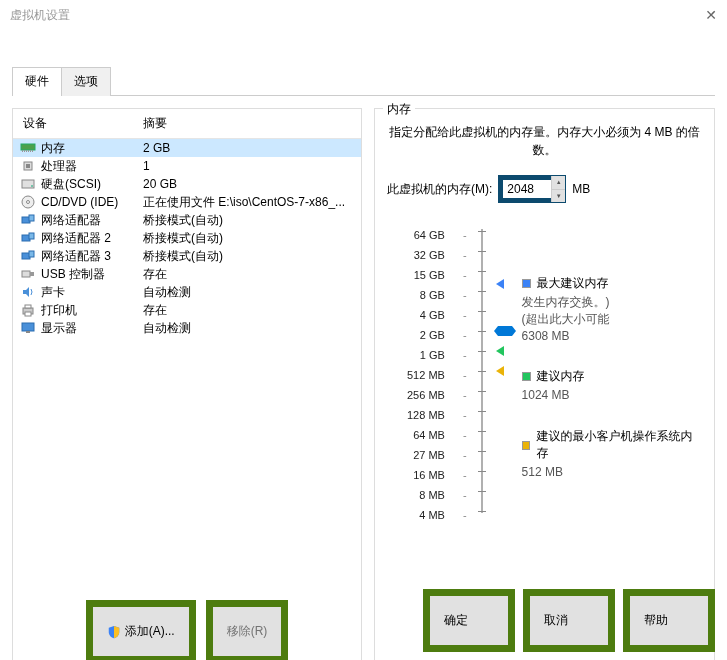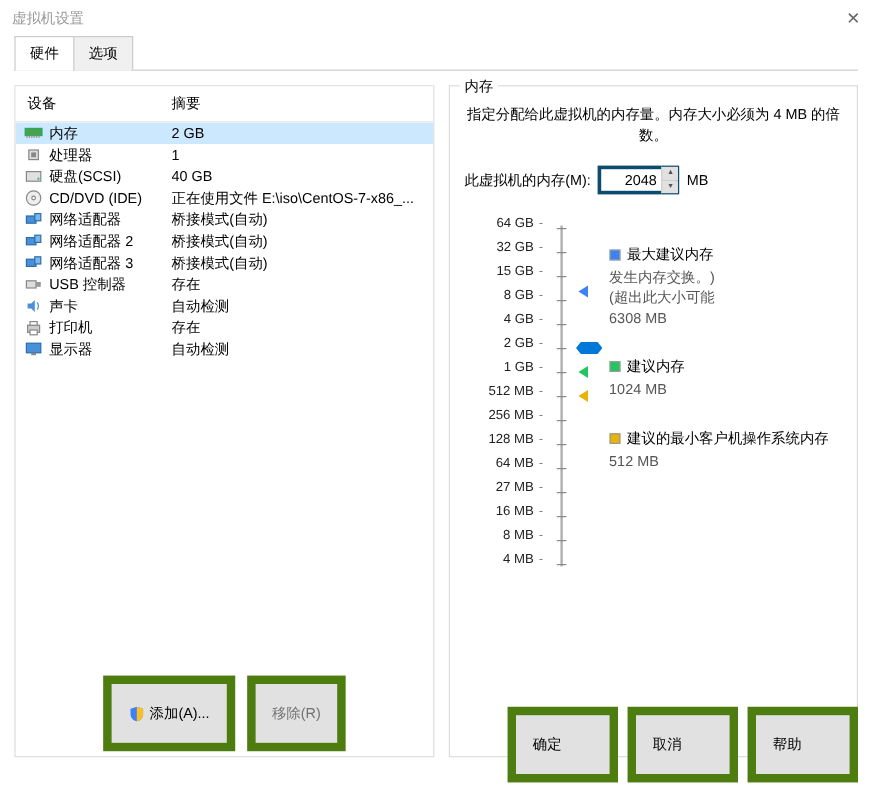--- a/index.html
+++ b/index.html
@@ -1,21 +1,21 @@
 <!DOCTYPE html>
 <html><head>
 <meta charset="utf-8">
 <style>
 * { box-sizing: border-box; margin: 0; padding: 0; }
 body { font-family: "Microsoft YaHei", "Segoe UI", Tahoma, sans-serif; font-size: 12px; color: #000; background: #fff; width: 727px; height: 660px; overflow: hidden; }
 .titlebar { height: 30px; display: flex; align-items: center; justify-content: space-between; padding: 0 10px; background: #fff; }
 .titlebar-title { color: #999; font-size: 12px; }
 .close-x { color: #666; font-size: 14px; cursor: default; }
 .tabs { display: flex; padding: 0 12px; }
-.tab { padding: 5px 12px 6px; border: 1px solid #ccc; border-bottom: none; background: #fff; margin-right: -1px; cursor: default; font-size: 12px; }
+.tab { padding: 5px 12px 6px; border: 1px solid #ccc; border-bottom: none; background: #fff; margin-right: -1px; cursor: default; font-size: 12px; margin-top: 37px; }
 .tab.active { position: relative; z-index: 2; background: #fff; }
 .tab.inactive { background: #f0f0f0; border-top: 1px solid #ccc; }
 .tabline { border-top: 1px solid #ccc; margin: 0 12px; margin-top: -1px; }
 .content { display: flex; padding: 12px; gap: 12px; }
 .left-panel { flex: 0 0 350px; border: 1px solid #ddd; height: 560px; display: flex; flex-direction: column; }
 .hw-header { display: flex; background: #fff; border-bottom: 1px solid #e5e5e5; padding: 6px 0; }
 .hw-header .col-dev { width: 130px; padding-left: 10px; }
 .hw-header .col-sum { flex: 1; }
 .hw-list { flex: 1; overflow-y: auto; }
 .hw-row { display: flex; align-items: center; height: 18px; padding: 1px 0; }
@@ -25,28 +25,28 @@
 .hw-sum { flex: 1; white-space: nowrap; overflow: hidden; text-overflow: ellipsis; padding-right: 6px; }
 .left-buttons { display: flex; justify-content: center; gap: 10px; padding: 10px 0 4px; }
 .btn { padding: 16px 14px; border: 7px solid #4d7c0f; background: #e1e1e1; cursor: default; font-size: 12px; font-family: inherit; }
 .btn.with-shield { display: inline-flex; align-items: center; gap: 4px; }
 .btn.disabled { color: #737373; }
 .right-panel { flex: 1; }
 .fieldset { border: 1px solid #ddd; padding: 10px 12px 12px; height: 560px; position: relative; }
 .fieldset-legend { position: absolute; top: -8px; left: 8px; background: #fff; padding: 0 4px; font-size: 12px; }
 .desc { margin: 4px 0 16px; line-height: 1.5; text-align: center; }
 .mem-input-row { display: flex; align-items: center; gap: 6px; margin-bottom: 18px; }
-.mem-input { width: 68px; text-align: right; padding: 2px 16px 2px 4px; border: 3px solid #0c4a6e; font-family: inherit; font-size: 12px; }
+.mem-input { width: 68px; padding: 2px 16px 2px 4px; border: 5px solid #0c4a6e; font-family: inherit; font-size: 12px; }
 .spinner-wrap { position: relative; display: inline-block; }
 .spinner-btns { position: absolute; right: 1px; top: 1px; bottom: 1px; width: 14px; display: flex; flex-direction: column; }
 .spinner-btns div { flex: 1; background: #e1e1e1; border-left: 1px solid #ccc; display: flex; align-items: center; justify-content: center; font-size: 6px; color: #555; }
 .spinner-btns div:first-child { border-bottom: 1px solid #ccc; }
 .mem-slider-area { display: flex; padding-left: 20px; }
 .ticks-col { display: flex; flex-direction: column; align-items: flex-end; }
-.tick-row { height: 20px; display: flex; align-items: flex-start; font-size: 11px; color: #222; gap: 4px; }
+.tick-row { height: 20px; display: flex; align-items: flex-end; font-size: 11px; color: #222; gap: 18px; }
 .slider-col { width: 26px; position: relative; margin-left: 3px; }
 .slider-track { position: absolute; left: 11px; top: 8px; bottom: 8px; width: 2px; background: #b0b0b0; }
 .tick-mark { position: absolute; left: 8px; width: 8px; height: 1px; background: #888; }
 .marker-col { width: 18px; position: relative; }
 .triangle { position: absolute; width: 0; height: 0; border-top: 5px solid transparent; border-bottom: 5px solid transparent; }
 .legend-col { flex: 1; padding-left: 8px; }
 .legend-block { margin-bottom: 14px; font-size: 12px; margin-top: 24px; }
 .legend-title { display: flex; align-items: center; gap: 6px; margin-bottom: 2px; }
 .legend-sq { width: 9px; height: 9px; border: 1px solid #999; }
 .legend-sub { color: #555; padding-left: 0; line-height: 1.4; }
@@ -101,21 +101,21 @@
           <span class="hw-sum">1</span>
         </div>
         <div class="hw-row">
           <span class="hw-icon">
             <svg width="16" height="14" viewBox="0 0 16 14">
               <rect x="2" y="3" width="12" height="8" fill="#e0e0e0" stroke="#888"></rect>
               <circle cx="12" cy="9" r="1" fill="#5b9"></circle>
             </svg>
           </span>
           <span class="hw-dev">硬盘(SCSI)</span>
-          <span class="hw-sum">40 GB</span>
+          <span class="hw-sum">20 GB</span>
         </div>
         <div class="hw-row">
           <span class="hw-icon">
             <svg width="16" height="16" viewBox="0 0 16 16">
               <circle cx="8" cy="8" r="6" fill="#eee" stroke="#888"></circle>
               <circle cx="8" cy="8" r="1.5" fill="#fff" stroke="#888"></circle>
             </svg>
           </span>
           <span class="hw-dev">CD/DVD (IDE)</span>
           <span class="hw-sum">正在使用文件 E:\iso\CentOS-7-x86_...</span>
@@ -308,21 +308,21 @@
             <div class="triangle" style="top: 58px; left: 0px; border-right: 8px solid rgb(59, 130, 246);"></div>
             <div class="triangle" style="top: 125px; left: 0px; border-right: 8px solid rgb(34, 197, 94);"></div>
             <div class="triangle" style="top: 145px; left: 0px; border-right: 8px solid rgb(234, 179, 8);"></div>
             <div style="position: absolute; left: -2px; top: 105px;">
               <svg width="22" height="10" viewBox="0 0 22 10">
                 <path d="M4 0 H18 L22 5 L18 10 H4 L0 5 Z" fill="#0078d7"></path>
               </svg>
             </div>
           </div>
         <div class="legend-col">
-          <div class="legend-block" style="margin-top:24px">
+          <div class="legend-block" style="margin-top:54px">
             <div class="legend-title">
               <span class="legend-sq" style="background:#3b82f6"></span>
               <span>最大建议内存</span>
             </div>
             <div class="legend-sub">发生内存交换。)</div>
             <div class="legend-sub">(超出此大小可能</div>
             <div class="legend-sub">6308 MB</div>
           </div>
           <div class="legend-block">
             <div class="legend-title">

